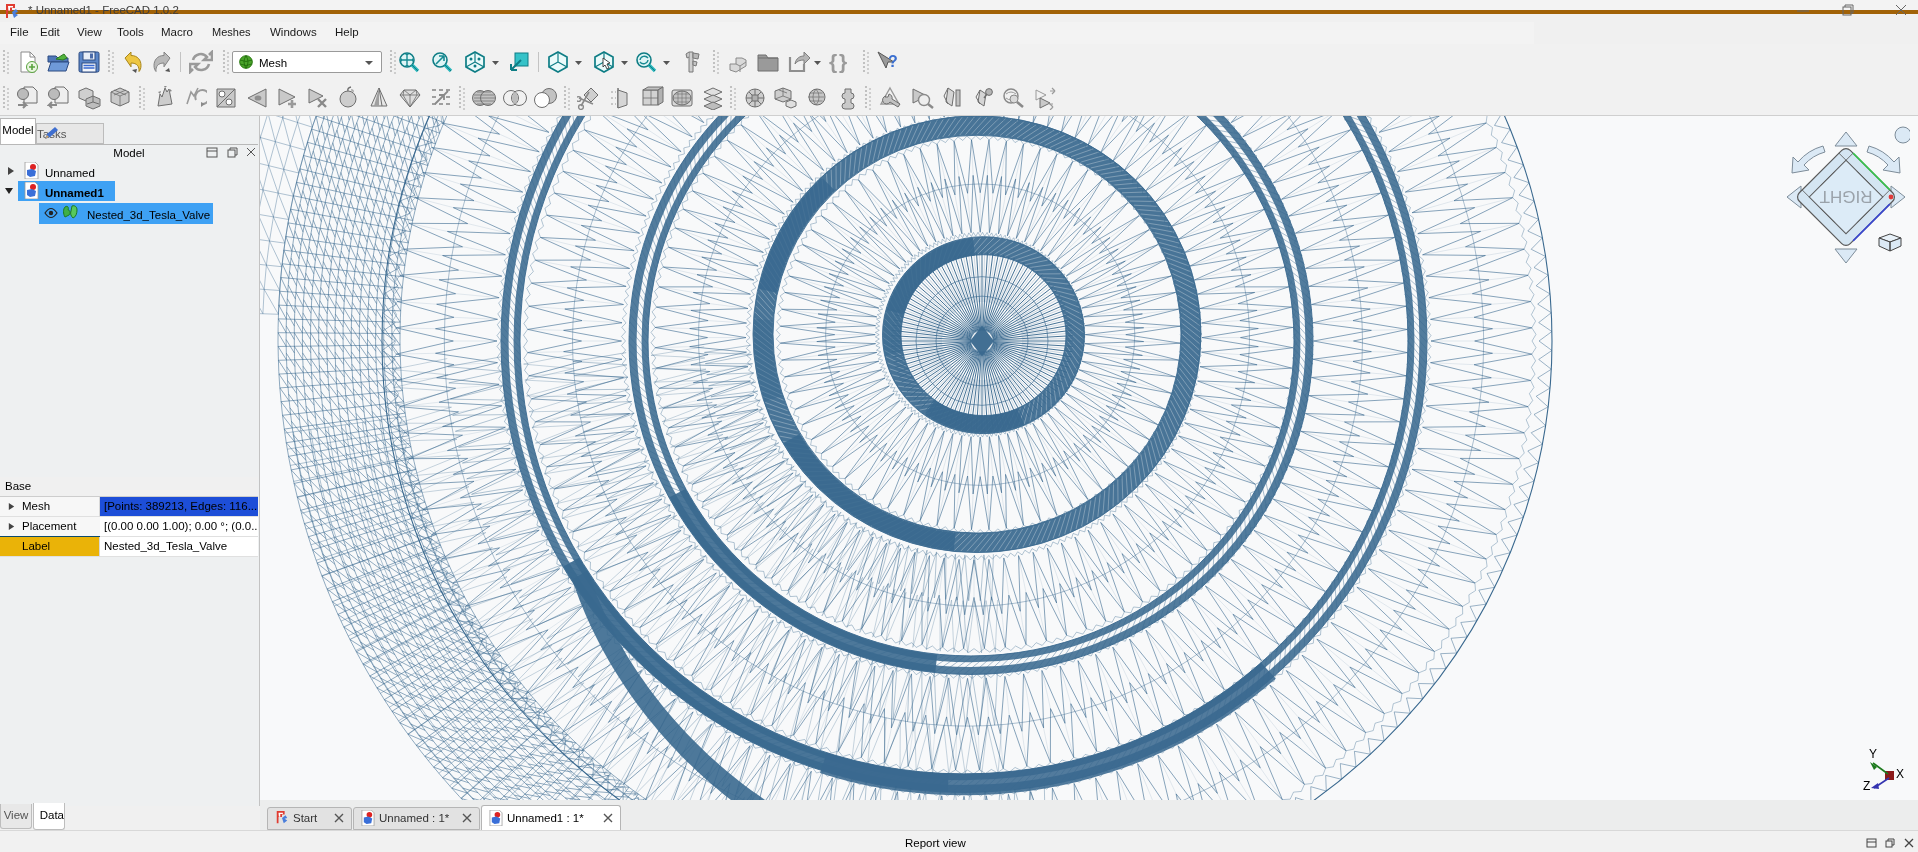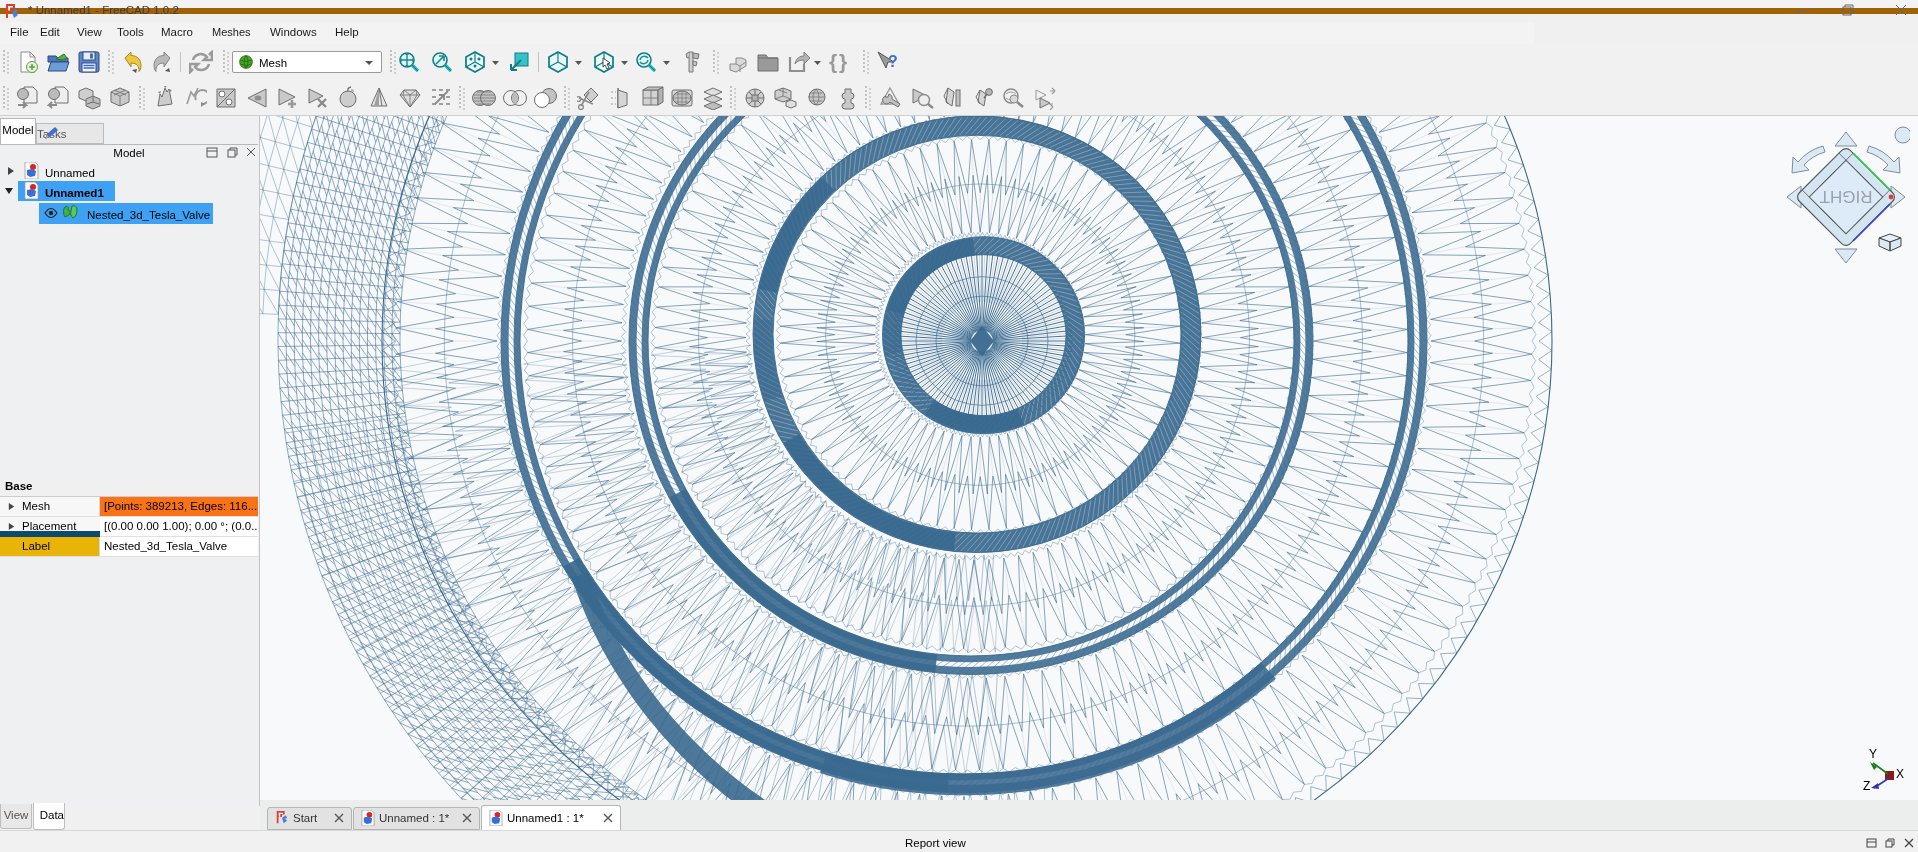--- a/index.html
+++ b/index.html
@@ -1,17 +1,17 @@
 <!DOCTYPE html>
 <html><head><meta charset="utf-8"><style>
 *{margin:0;padding:0;box-sizing:border-box;font-family:"Liberation Sans",sans-serif;}
 body{width:1918px;height:852px;overflow:hidden;background:#f0f0f0;position:relative;}
 .abs{position:absolute;}
 </style></head><body>
-<div class="abs" style="left:0;top:0;width:1918px;height:14px;background:#f3f3f3;border-bottom:6px solid #a16207">
+<div class="abs" style="left:0;top:0;width:1918px;height:14px;background:#f3f3f3;border-bottom:4px solid #a16207">
     <svg class="abs" style="left:4px;top:3px" width="16" height="16" viewBox="0 0 16 16">
       <path d="M2 1h9v4h-3v3h-4v7h-2z" fill="#e03c31"></path>
       <path d="M4 3h5v1.6h-3v3h-1.6z" fill="#fff"></path>
       <path d="M8 9l4-3 2 3-3 1 3 2-4 3z" fill="#4a7edb"></path>
     </svg>
     <div class="abs" style="left:28px;top:4px;font-size:11.5px;color:#3c3c3c">* Unnamed1 - FreeCAD 1.0.2</div>
     <svg class="abs" style="left:1795px;top:4px" width="115" height="14" viewBox="0 0 115 14" stroke="#666" fill="none">
       <path d="M2 7h12"></path>
       <rect x="48" y="3" width="8" height="8"></rect>
       <path d="M50 3v-2h8v8h-2" stroke="#666"></path>
@@ -510,27 +510,27 @@
     <svg class="abs" style="left:44px;top:91px" width="14" height="12" viewBox="0 0 14 12">
       <path d="M1 6q6 -9 12 0q-6 9 -12 0z" fill="none" stroke="#222" stroke-width="1.2"></path>
       <circle cx="7" cy="6" r="2.2" fill="#222"></circle>
     </svg>
     <svg class="abs" style="left:63px;top:88px" width="17" height="17" viewBox="0 0 17 17">
       <path d="M2 3c3-2 4 1 3 3c2 0 3 3 1 5l-4 2c-2-3-2-8 0-10z" fill="#3faf46" stroke="#1d7a24"></path>
       <path d="M9 2c3-1 5 1 5 4s-1 7-4 8c-2-2-3-4-2-7z" fill="#57c95e" stroke="#1d7a24"></path>
     </svg>
     <div class="abs" style="left:87px;top:93px;font-size:11.5px;color:#000">Nested_3d_Tesla_Valve</div>
     <div class="abs" style="left:0;top:361px;width:258px;height:80px;background:#fdfdfd;border-top:1px solid #c8c8c8"></div>
-    <div class="abs" style="left:0;top:361px;width:258px;height:20px;background:#f0f0f0;border-bottom:1px solid #cdcdcd;font-size:11.5px;font-weight:bold;color:#000;padding:3px 0 0 5px">Base</div>
+    <div class="abs" style="left:0;top:361px;width:258px;height:20px;background:#f0f0f0;border-bottom:1px solid #cdcdcd;font-size:11.5px;font-weight:normal;color:#000;padding:3px 0 0 5px">Base</div>
     <div class="abs" style="left:0;top:381px;width:100px;height:20px;background:#f7f7f7;border-bottom:1px solid #e0e0e0;border-right:1px solid #d8d8d8;font-size:11.5px;color:#000;padding:3px 0 0 22px">Mesh</div>
     <svg class="abs" style="left:7px;top:386px" width="9" height="9" viewBox="0 0 10 10">
       <path d="M2 1l6 4-6 4z" fill="#444"></path>
     </svg>
-    <div class="abs" style="left:100px;top:381px;width:158px;height:20px;background:#f97316;border-bottom:1px solid #e0e0e0;font-size:11.5px;color:#000;padding:3px 0 0 4px;white-space:nowrap;overflow:hidden">[Points: 389213, Edges: 116...</div>
-    <div class="abs" style="left:0;top:401px;width:104px;height:20px;background:#f7f7f7;border-bottom:6px solid #0c4a6e;border-right:1px solid #d8d8d8;font-size:11.5px;color:#000;padding:3px 0 0 22px">Placement</div>
+    <div class="abs" style="left:100px;top:381px;width:158px;height:20px;background:#1d4ed8;border-bottom:1px solid #e0e0e0;font-size:11.5px;color:#000;padding:3px 0 0 4px;white-space:nowrap;overflow:hidden">[Points: 389213, Edges: 116...</div>
+    <div class="abs" style="left:0;top:401px;width:104px;height:20px;background:#f7f7f7;border-bottom:1px solid #0c4a6e;border-right:1px solid #d8d8d8;font-size:11.5px;color:#000;padding:3px 0 0 22px">Placement</div>
     <svg class="abs" style="left:7px;top:406px" width="9" height="9" viewBox="0 0 10 10">
       <path d="M2 1l6 4-6 4z" fill="#444"></path>
     </svg>
     <div class="abs" style="left:100px;top:401px;width:158px;height:20px;background:#fff;border-bottom:1px solid #e0e0e0;font-size:11.5px;color:#000;padding:3px 0 0 4px;white-space:nowrap;overflow:hidden">[(0.00 0.00 1.00); 0.00 °; (0.0...</div>
     <div class="abs" style="left:0;top:421px;width:100px;height:20px;background:#eab308;border-bottom:1px solid #e0e0e0;border-right:1px solid #d8d8d8;font-size:11.5px;color:#000;padding:3px 0 0 22px">Label</div>
     <div class="abs" style="left:100px;top:421px;width:158px;height:20px;background:#fff;border-bottom:1px solid #e0e0e0;font-size:11.5px;color:#000;padding:3px 0 0 4px;white-space:nowrap;overflow:hidden">Nested_3d_Tesla_Valve</div>
     <div class="abs" style="left:0;top:688px;width:32px;height:25px;background:#e8e8e8;border:1px solid #bdbdbd;border-top:none;font-size:11.5px;color:#555;text-align:center;padding-top:5px;border-radius:0 0 3px 3px">View</div>
     <div class="abs" style="left:33px;top:687px;width:32px;height:27px;background:#fff;border:1px solid #bdbdbd;border-top:none;font-size:11.5px;color:#000;text-align:right;padding-top:6px;border-radius:0 0 3px 3px">Data</div>
   </div>
 <div class="abs" style="left:260px;top:116px;width:1658px;height:684px;background:#f8f9fa;overflow:hidden">

